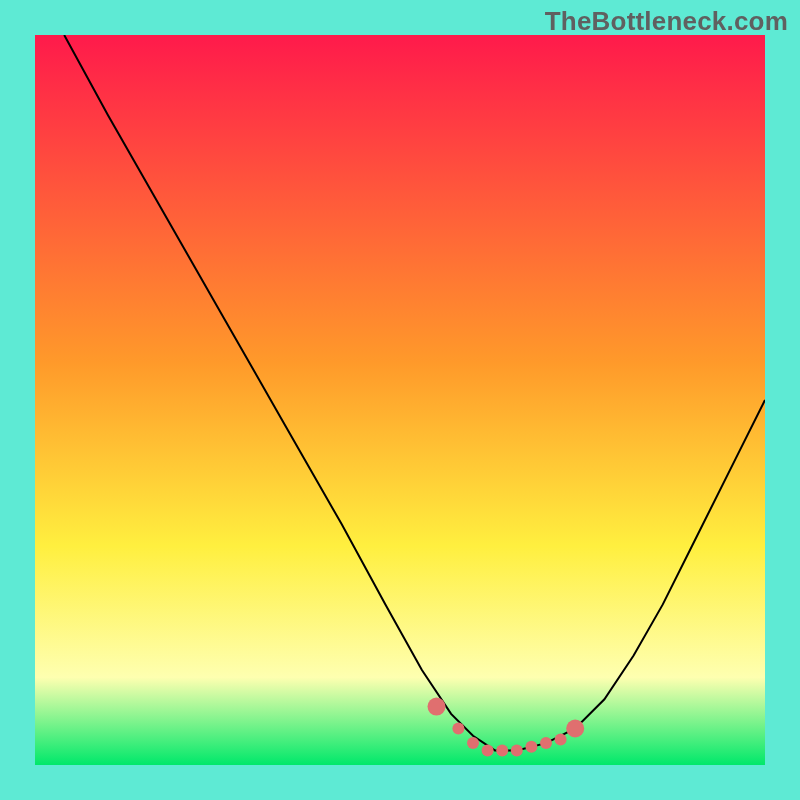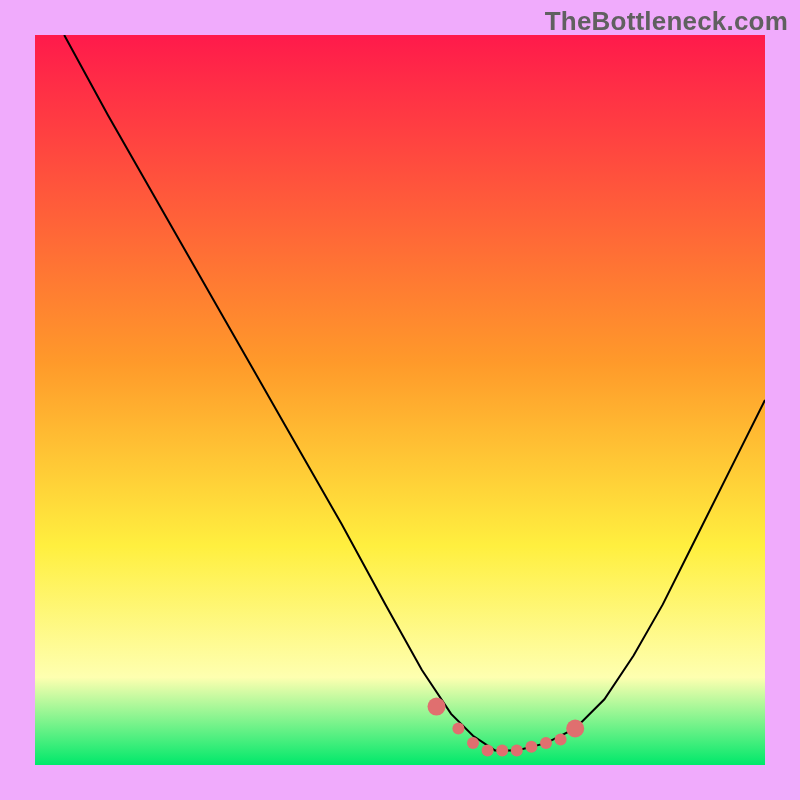--- a/index.html
+++ b/index.html
@@ -7,21 +7,21 @@
     padding: 0;
     width: 800px;
     height: 800px;
     background: #000;
     overflow: hidden;
   }
   .frame {
     position: relative;
     width: 800px;
     height: 800px;
-    background: #f0abfc;
+    background: #5eead4;
     text-align: right;
   }
   .plot {
     position: absolute;
     left: 35px;
     top: 35px;
     width: 730px;
     height: 730px;
   }
   .watermark {

